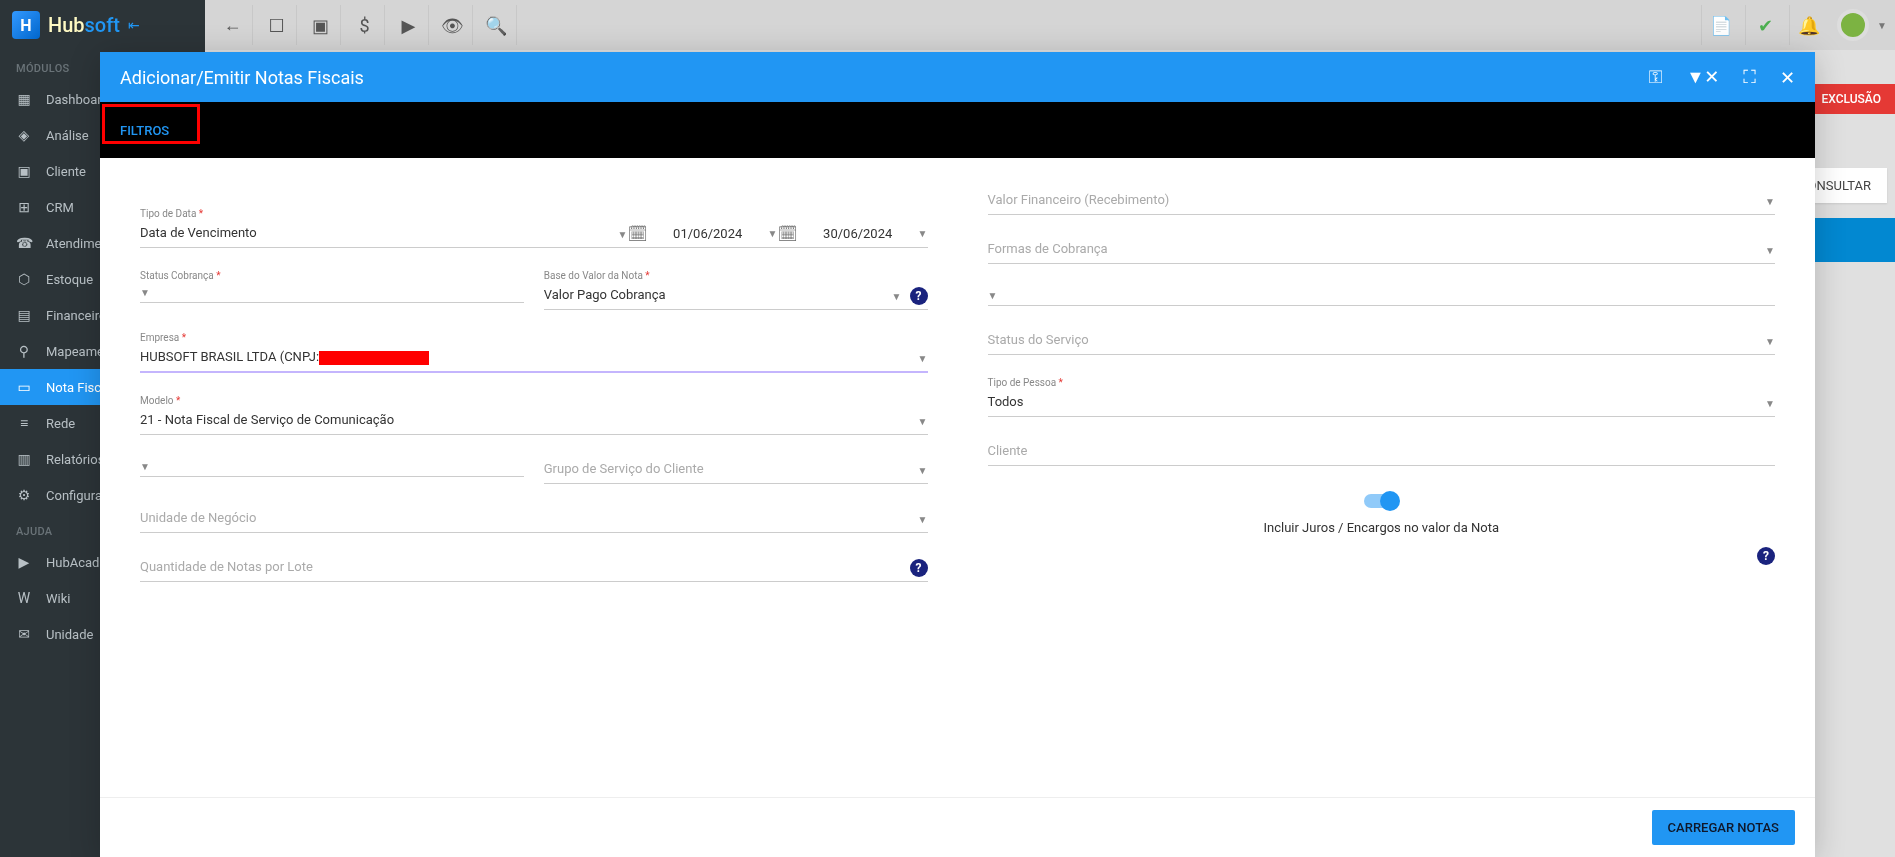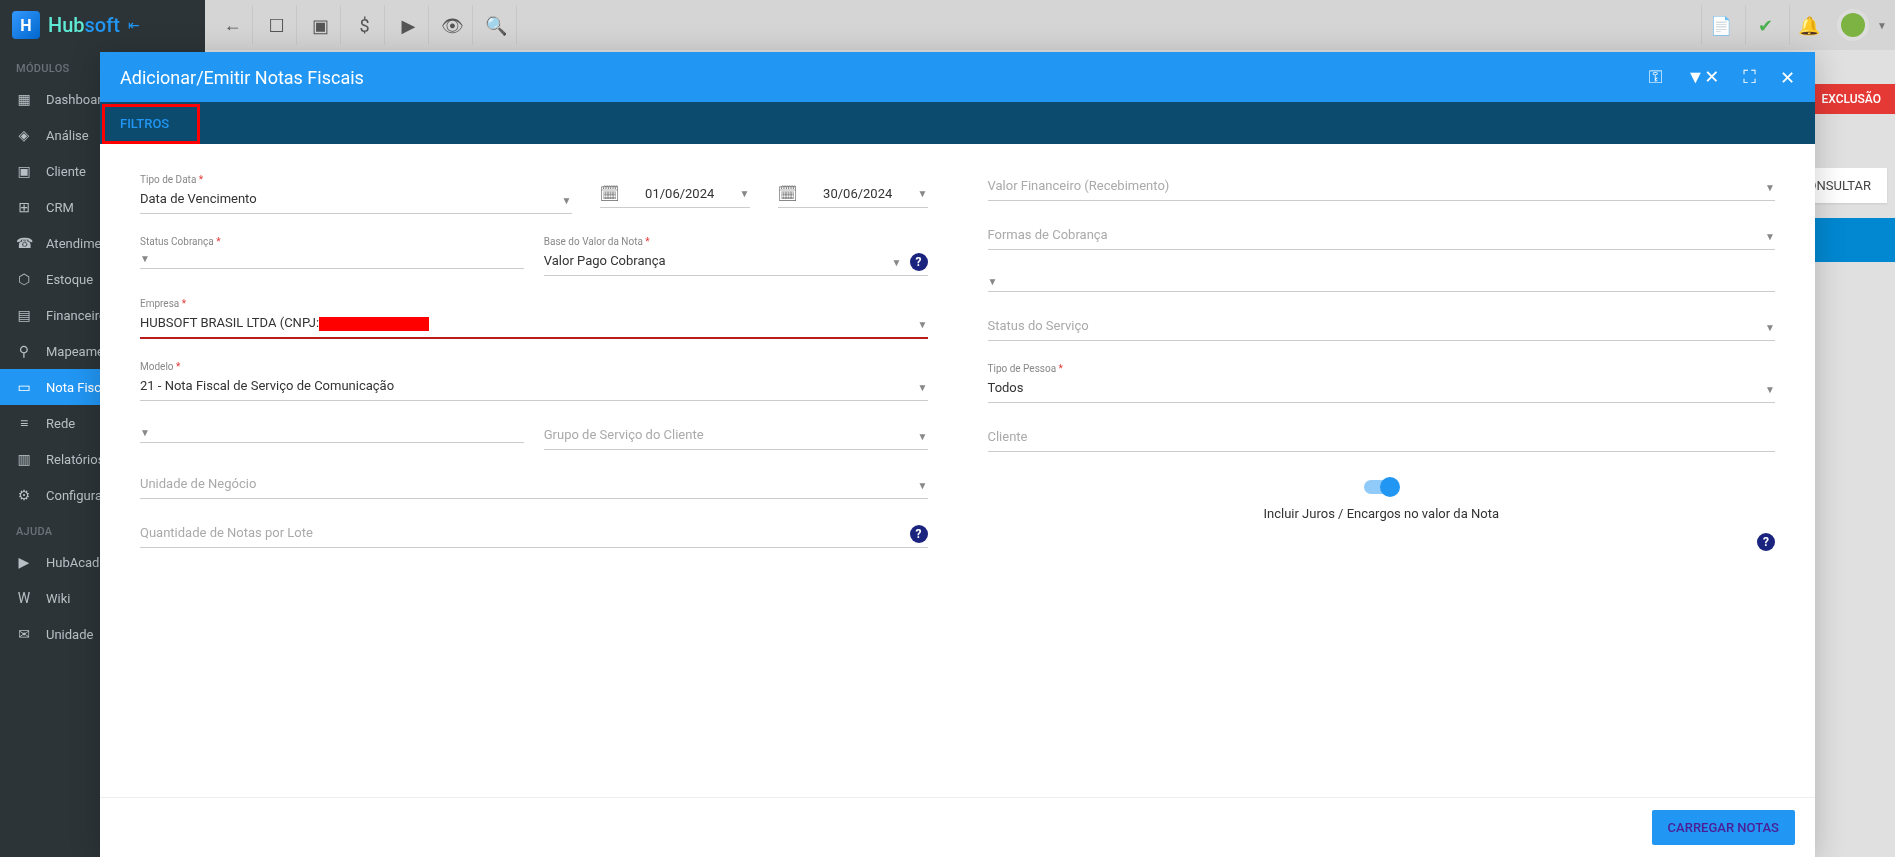--- a/index.html
+++ b/index.html
@@ -3,21 +3,21 @@
 <meta charset="utf-8">
 <style>
 * { box-sizing: border-box; margin: 0; padding: 0; font-family: Roboto, Arial, sans-serif; }
 body { background: #e0e0e0; width: 1895px; height: 857px; overflow: hidden; position: relative; }
 
 
 .sidebar { position: absolute; left: 0; top: 0; width: 205px; height: 857px; background: #2c3438; color: #a8b0b5; }
 .logo-area { height: 50px; display: flex; align-items: center; padding: 0 12px; gap: 8px; }
 .logo-icon { width: 28px; height: 28px; background: linear-gradient(135deg,#3399ff,#0066cc); border-radius: 4px; display:flex;align-items:center;justify-content:center;color:#fff;font-weight:bold;font-size:16px; }
 .logo-text { font-size: 20px; font-weight: 500; }
-.logo-text .hub { color: #5eead4; }
+.logo-text .hub { color: #fef9c3; }
 .logo-text .soft { color: #2196f3; }
 .collapse-icon { color:#2196f3; font-size:14px; cursor:pointer; }
 .section-label { font-size: 11px; color: #6a7378; padding: 12px 16px 6px; letter-spacing: 0.3px; font-weight:500; }
 .nav-item { display: flex; align-items: center; padding: 10px 16px; gap: 14px; font-size: 13px; cursor: pointer; color: #b8c0c5; }
 .nav-item.active { background: #2196f3; color: #fff; }
 .nav-icon { width: 16px; text-align: center; font-size: 14px; }
 
 
 .topbar { position: absolute; left: 205px; top: 0; right: 0; height: 50px; background: #d5d5d5; display: flex; align-items: center; padding: 0 8px; }
 .topbar .tb-left { display: flex; gap: 4px; }
@@ -32,55 +32,55 @@
 .bg-blue-strip { position:absolute; top:218px; right:0; width:420px; height:44px; background:#0288d1; }
 
 
 .modal { position: absolute; left: 100px; top: 52px; right: 80px; bottom: 0; background: #fff; box-shadow: 0 4px 30px rgba(0,0,0,0.2); display: flex; flex-direction: column; }
 .modal-header { background: #2196f3; color: #fff; height: 50px; display: flex; align-items: center; padding: 0 20px; }
 .modal-title { font-size: 18px; font-weight: 400; }
 .modal-header-actions { margin-left: auto; display: flex; gap: 24px; align-items: center; }
 .modal-header-actions .hicon { cursor: pointer; font-size: 18px; }
 
 
-.tabbar { background: #0c4a6e; height: 42px; display: flex; }
+.tabbar { background: #000000; height: 56px; display: flex; }
 .tab { padding: 0 20px; display: flex; align-items: center; font-size: 13px; font-weight: 500; color: #2196f3; position: relative; cursor:pointer; }
 .tab.active { color: #2196f3; }
 .tab-highlight { position: absolute; border: 3px solid #ff0000; left: 102px; top: 104px; width: 98px; height: 40px; pointer-events:none; }
 
 
 .filter-body { flex: 1; padding: 30px 40px; display: flex; gap: 60px; overflow:auto; background:#fff; }
 .col { flex: 1; display: flex; flex-direction: column; gap: 22px; }
 .field { position: relative; }
 .field .flabel { font-size: 10px; color: #888; margin-bottom: 2px; }
 .field .flabel.req::after { content: ' *'; color: #e53935; }
 .field .fcontrol { display: flex; align-items: center; border-bottom: 1px solid #ccc; padding: 4px 0; }
-.field .fcontrol.focused { border-bottom: 2px solid #b91c1c; }
+.field .fcontrol.focused { border-bottom: 2px solid #c4b5fd; }
 .field .fval { flex: 1; font-size: 13px; color: #333; min-height:18px; }
 .field .fplaceholder { color: #aaa; font-size: 13px; }
 .field .caret { color: #888; font-size: 10px; }
-.date-row { display: flex; gap: 28px; align-items: center; }
+.date-row { display: flex; align-items: flex-end; margin-top: 20px; }
 .date-row .field { flex: 1; }
 .date-input { display:flex; align-items:center; gap:10px; border-bottom:1px solid #ccc; padding:4px 0; }
 .date-input .cal { color:#666; font-size:16px; }
 .date-input .dval { flex:1; font-size:13px; color:#333; text-align:center; }
 .two-col { display:flex; gap:20px; }
 .two-col .field { flex:1; }
 .help-icon { width:18px; height:18px; border-radius:50%; background:#1a237e; color:#fff; display:flex; align-items:center; justify-content:center; font-size:12px; font-weight:bold; margin-left:8px; cursor:pointer; }
 .redact { display:inline-block; width:110px; height:14px; background:#ff0000; vertical-align:middle; }
 
 
 .toggle-row { display:flex; align-items:center; gap:12px; padding-top:6px;flex-direction:column; }
 .toggle { width:34px; height:14px; background:#90caf9; border-radius:10px; position:relative; cursor:pointer; }
 .toggle .knob { width:20px; height:20px; background:#2196f3; border-radius:50%; position:absolute; top:-3px; right:-2px; }
 .toggle-label { font-size:13px; color:#333; }
 
 
 .modal-footer { background:#fff; border-top:1px solid #eee; padding:12px 20px; display:flex; justify-content:flex-end; }
-.primary-btn { background:#2196f3; color:#4c1d95; padding:10px 16px; font-size:13px; font-weight:500; border-radius:2px; cursor:pointer; border:none;text-align:center; }
+.primary-btn { background:#2196f3; color:#0f172a; padding:10px 16px; font-size:13px; font-weight:500; border-radius:2px; cursor:pointer; border:none;text-align:center; }
 </style>
 </head>
 <body>
 
 <div class="sidebar">
   <div class="logo-area">
     <div class="logo-icon">H</div>
     <div class="logo-text">
       <span class="hub">Hub</span><span class="soft">soft</span>
     </div>

